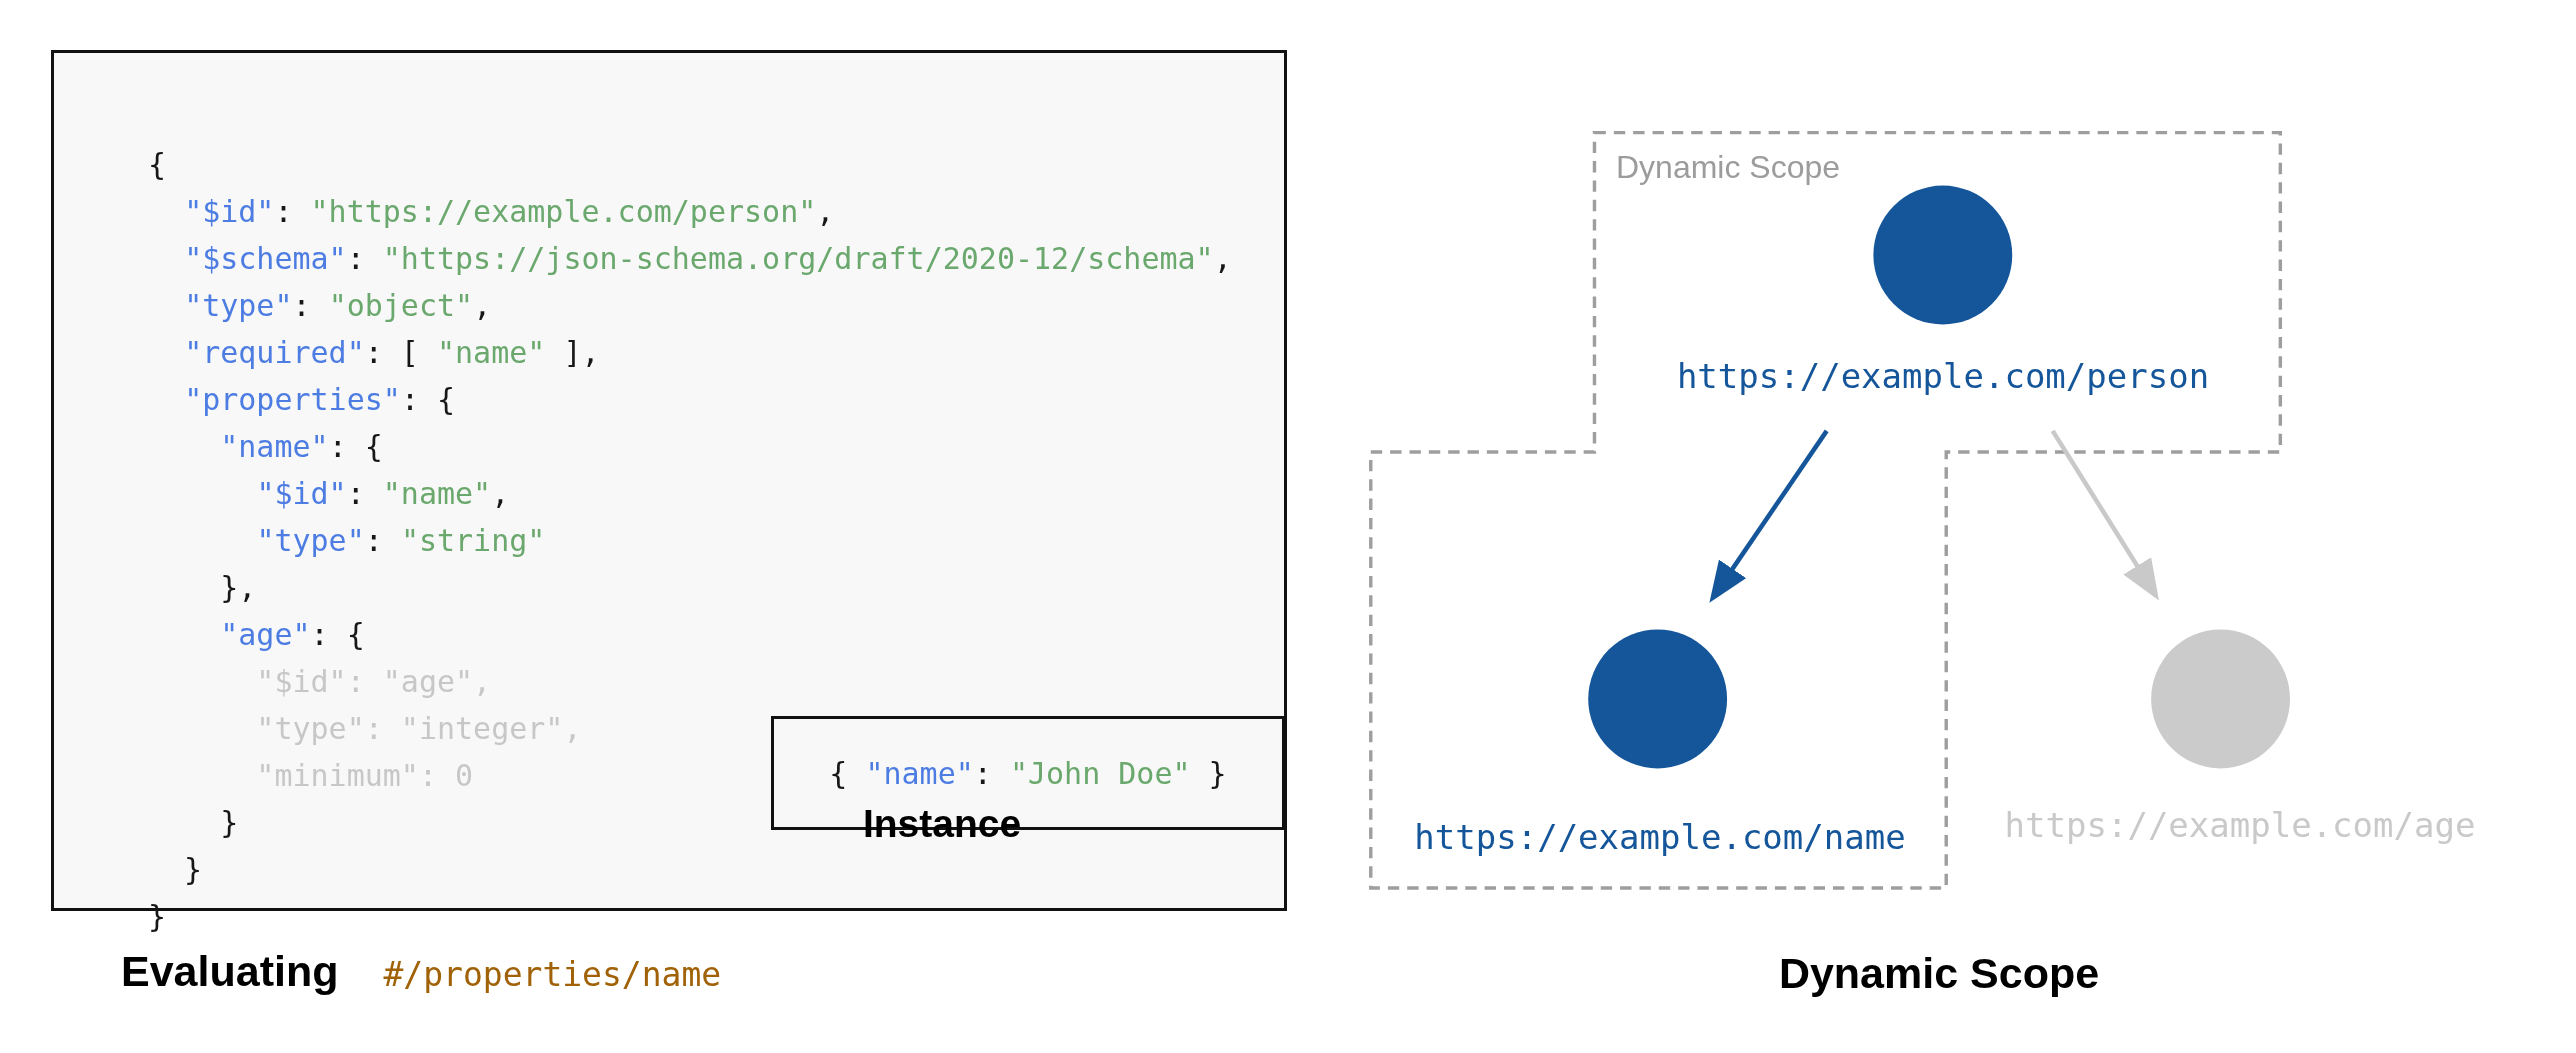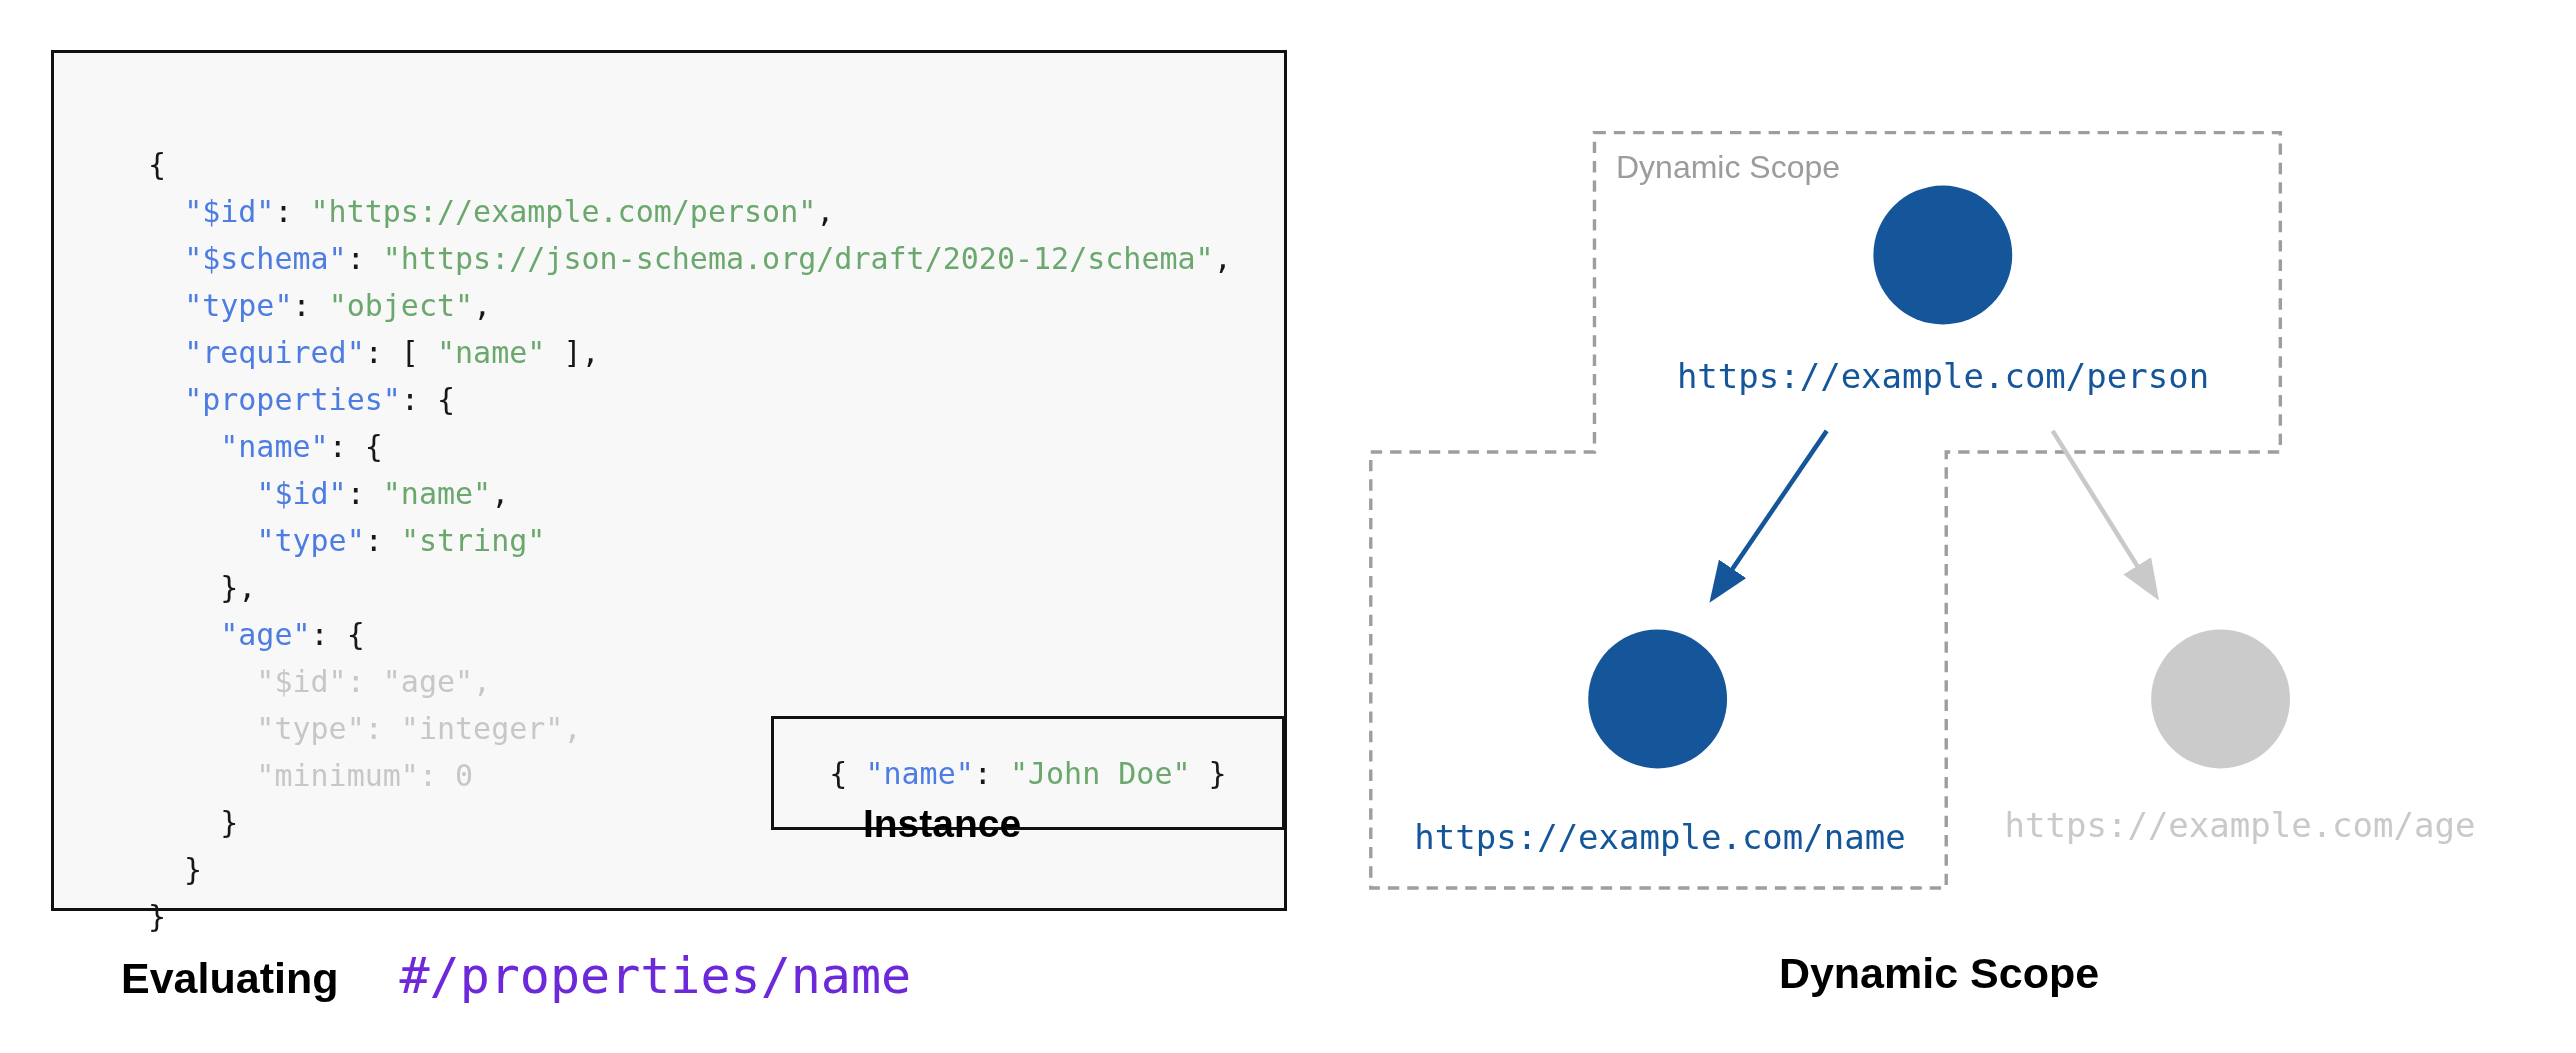--- a/index.html
+++ b/index.html
@@ -49,21 +49,21 @@
     position:absolute;left:942px;top:802px;transform:translateX(-50%);
     font-size:39px;font-weight:bold;color:#000000;white-space:nowrap;
   }
   .left-caption{
     position:absolute;left:121px;top:947px;
     display:flex;align-items:baseline;white-space:nowrap;gap:36px;
   }
   .cap-bold{font-size:43px;font-weight:bold;color:#000000;}
   .cap-mono{
     font-family:"DejaVu Sans Mono","Liberation Mono",monospace;
-    font-size:50px;color:#6d28d9;margin-left:25px;
+    font-size:33px;color:#a16207;margin-left:9px;
   }
 
   
   .diagram{position:absolute;left:1288px;top:0;width:1288px;height:1053px;}
   .scope-outline{
     fill:none;stroke:var(--dash-gray);stroke-width:6;
     stroke-dasharray:20 14;
   }
   .arrow-blue{stroke:var(--node-blue);stroke-width:8;fill:none;}
   .arrow-gray{stroke:var(--arrow-gray);stroke-width:8;fill:none;}

